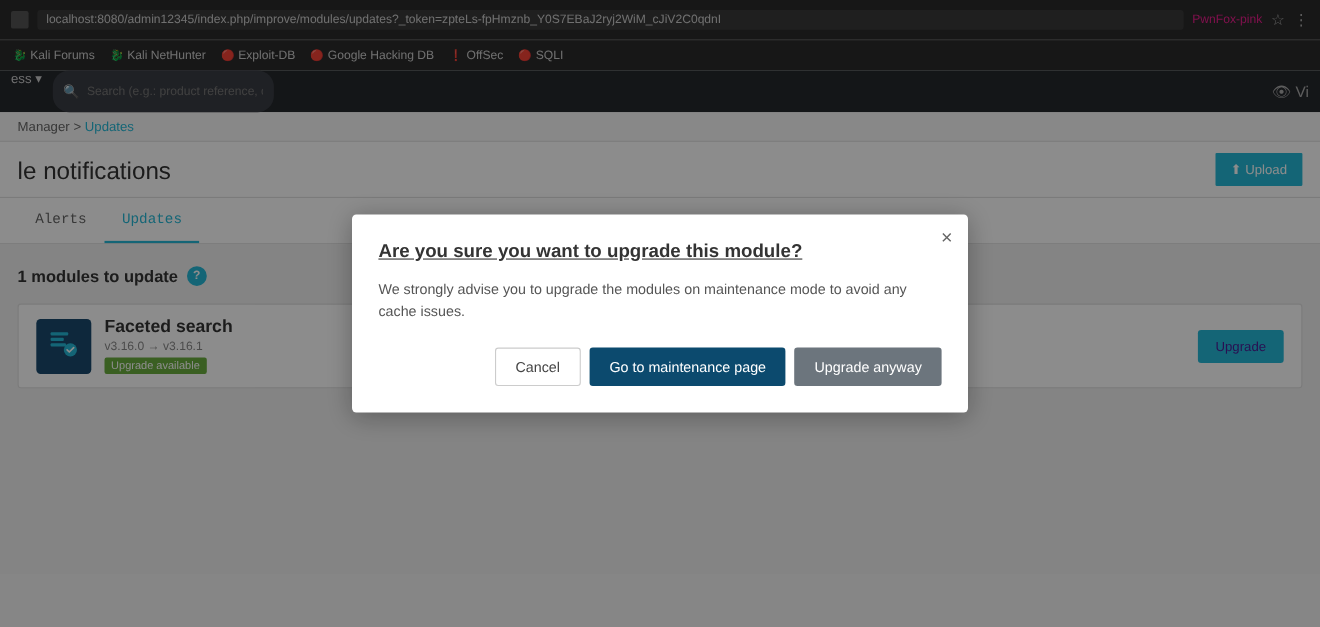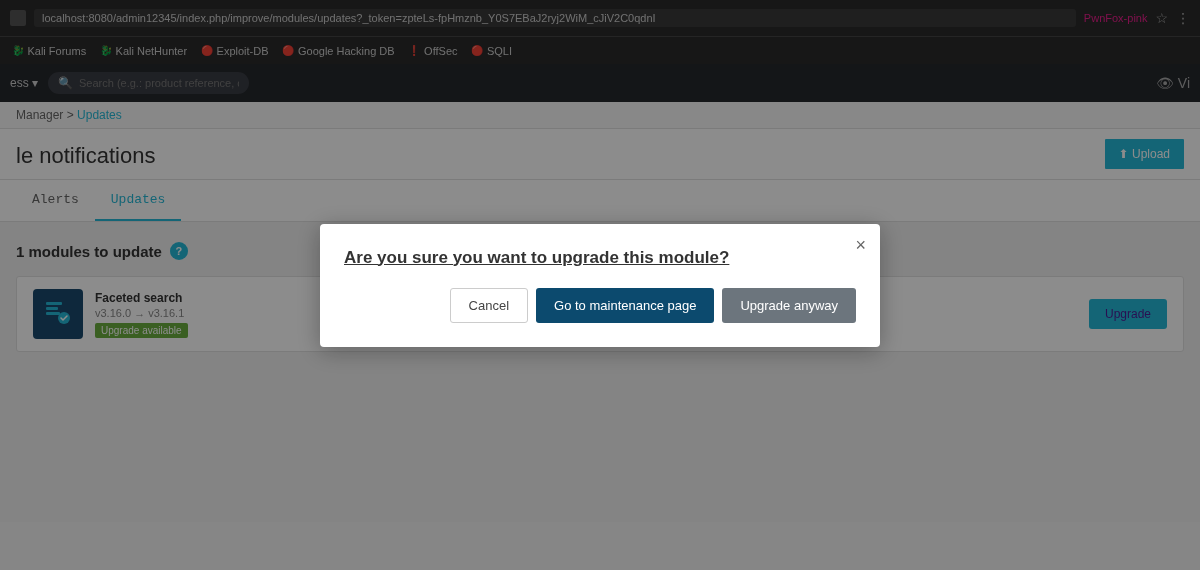--- a/index.html
+++ b/index.html
@@ -62,21 +62,20 @@
       padding: 2px 4px;
       border-radius: 2px;
     }
     .bm-icon { font-size: 10px; }
 
     
     .admin-toolbar {
       background: #25282d;
       height: 38px;
       display: flex;
-      align-items: center;
       padding: 0 10px;
       gap: 10px;
     }
     .admin-toolbar .search-box {
       display: flex;
       align-items: center;
       background: #3a3d44;
       border-radius: 15px;
       padding: 4px 10px;
       gap: 6px;
@@ -199,21 +198,21 @@
       align-items: center;
       justify-content: center;
       flex-shrink: 0;
     }
     .module-icon-inner {
       color: white;
       font-size: 18px;
     }
     .module-info { flex: 1; }
     .module-name {
-      font-size: 12px;
+      font-size: 16px;
       font-weight: 600;
       color: #333;
     }
     .module-version {
       font-size: 11px;
       color: #888;
       margin-top: 2px;
     }
     .upgrade-badge {
       background: #6aad3e;
@@ -400,19 +399,20 @@
       <span class="upgrade-badge">Upgrade available</span>
     </div>
     <button class="upgrade-btn">Upgrade</button>
   </div>
 </div>
 
 <div class="overlay">
   <div class="dialog">
     <button class="dialog-close">×</button>
     <div class="dialog-title">Are you sure you want to upgrade this module?</div>
+    <div class="dialog-body">We strongly advise you to upgrade the modules on maintenance mode to avoid any cache issues.</div>
     <div class="dialog-actions">
       <button class="btn-cancel">Cancel</button>
       <button class="btn-maintenance">Go to maintenance page</button>
       <button class="btn-upgrade-anyway">Upgrade anyway</button>
     </div>
   </div>
 </div>
 
 </body></html>

